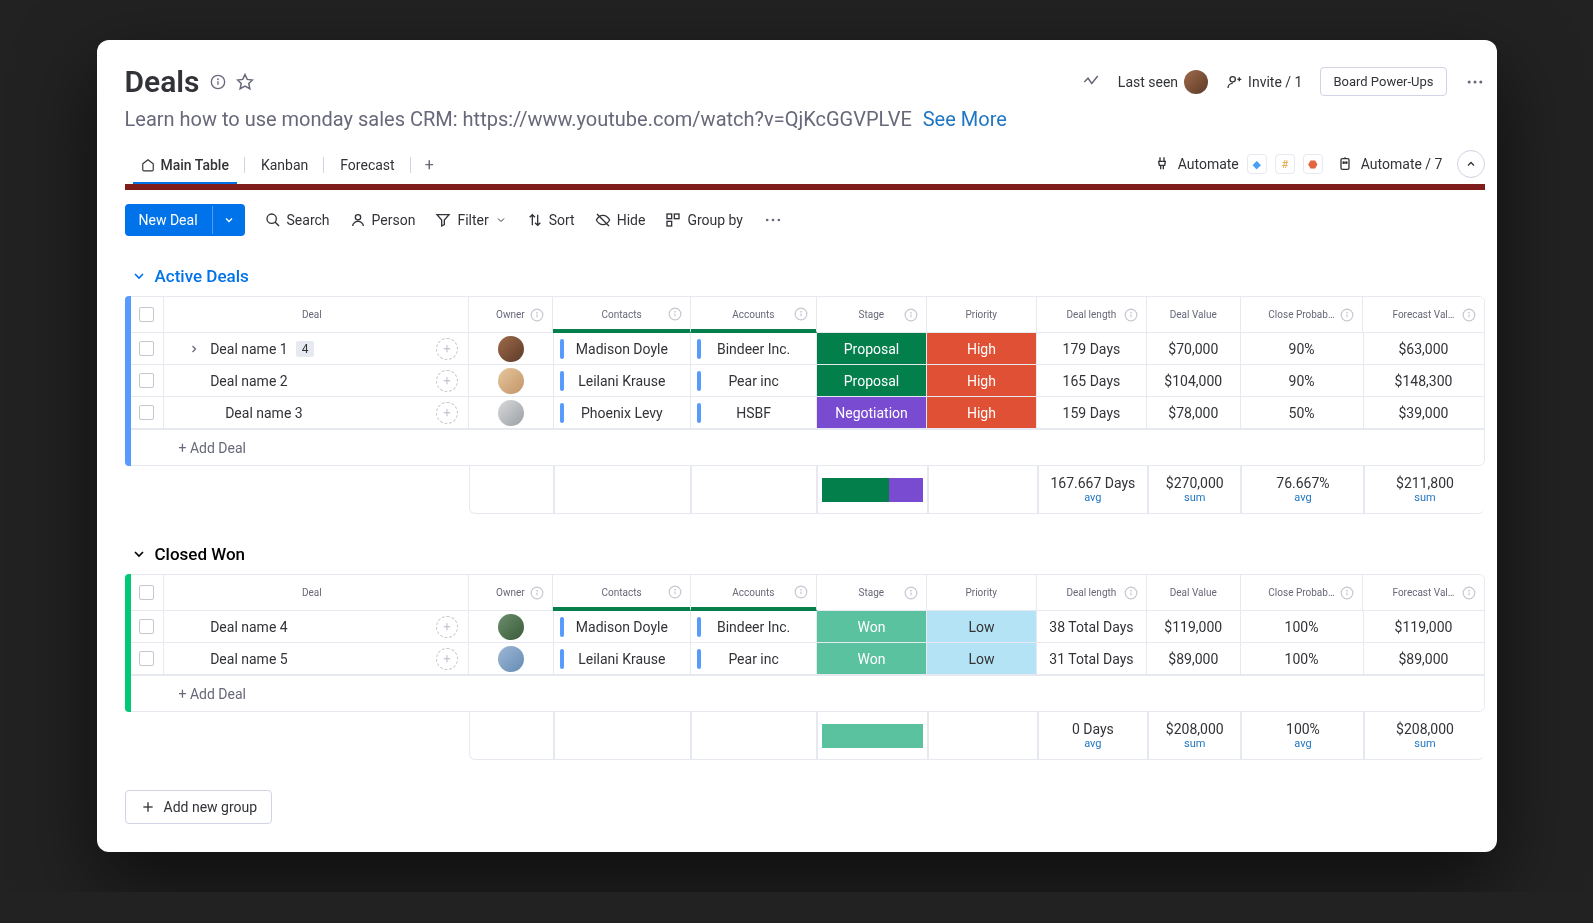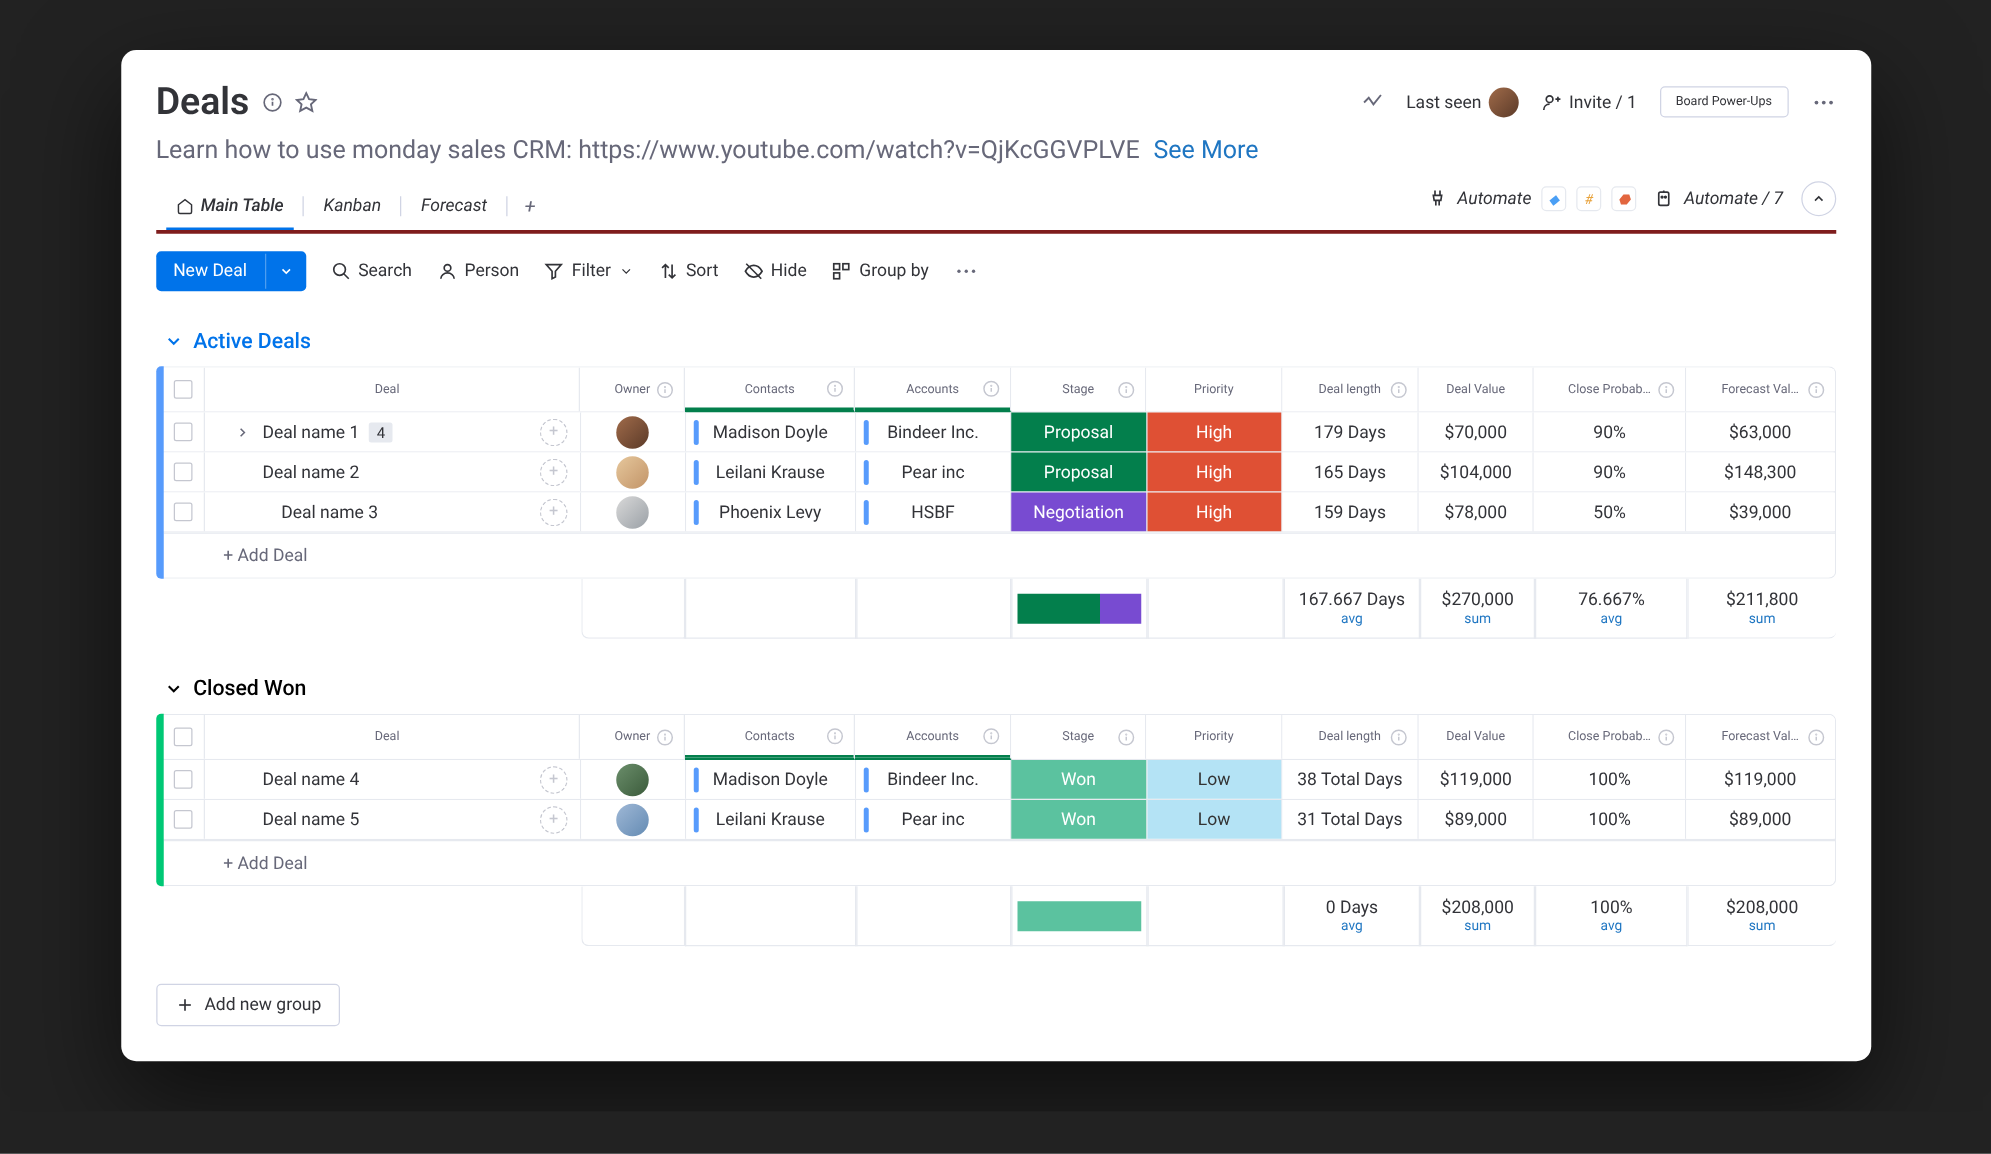--- a/index.html
+++ b/index.html
@@ -11,34 +11,34 @@
     justify-content: center;
     padding: 40px;
     font-size: 14px;
     color: #323338;
   }
   .window {
     background: #fff;
     border-radius: 12px;
     width: 1400px;
     box-shadow: 0 30px 80px rgba(0,0,0,0.6);
-    padding: 24px 28px 28px 28px;
+    padding: 24px 12px 28px 28px;
   }
   .header { display: flex; align-items: center; justify-content: space-between; }
   .header-left { display: flex; align-items: center; gap: 10px; }
   .page-title { font-size: 30px; font-weight: 600; }
   .hicon { color: #676879; display:inline-flex; }
   .header-right { display: flex; align-items: center; gap: 18px; }
   .header-link { color: #323338; display:flex; align-items:center; gap:6px; cursor:pointer; }
-  .powerups { border:1px solid #d0d4e4; border-radius:4px; padding:6px 12px; font-size:10px; }
+  .powerups { border:1px solid #d0d4e4; border-radius:4px; padding:6px 12px; font-size:13px; }
   .dots-btn { cursor:pointer; display:flex; align-items:center; }
   .sub { margin-top:8px; color:#676879; font-size:20px; }
   .sub a { color:#1f76c2; text-decoration:none; margin-left:6px; }
 
-  .tabs-row { display:flex; align-items:flex-start; justify-content:space-between; border-bottom:3px solid #7f1d1d; margin-top:14px;font-style:italic; }
+  .tabs-row { display:flex; align-items:flex-end; justify-content:space-between; border-bottom:6px solid #7f1d1d; margin-top:14px; }
   .tabs { display:flex; align-items:center; }
   .tab { padding:10px 16px; color:#323338; display:flex; align-items:center; gap:6px; cursor:pointer; position:relative; }
   .tab.divider::after { content:""; position:absolute; right:0; top:10px; bottom:10px; width:1px; background:#d0d4e4; }
   .tab.active { color:#323338; font-weight:500; }
   .tab.active::before { content:""; position:absolute; left:8px; right:8px; bottom:-1px; height:2px; background:#0073ea; }
   .tab-add { padding:10px 14px; color:#676879; cursor:pointer; font-size:16px; }
   .tabs-right { display:flex; align-items:center; gap:14px; padding-bottom:6px; }
   .integrate { display:flex; align-items:center; gap:8px; cursor:pointer; }
   .mini-icon { width:20px; height:20px; border:1px solid #e6e9ef; border-radius:4px; display:flex; align-items:center; justify-content:center; font-size:11px; }
   .automate { display:flex; align-items:center; gap:8px; cursor:pointer; }

